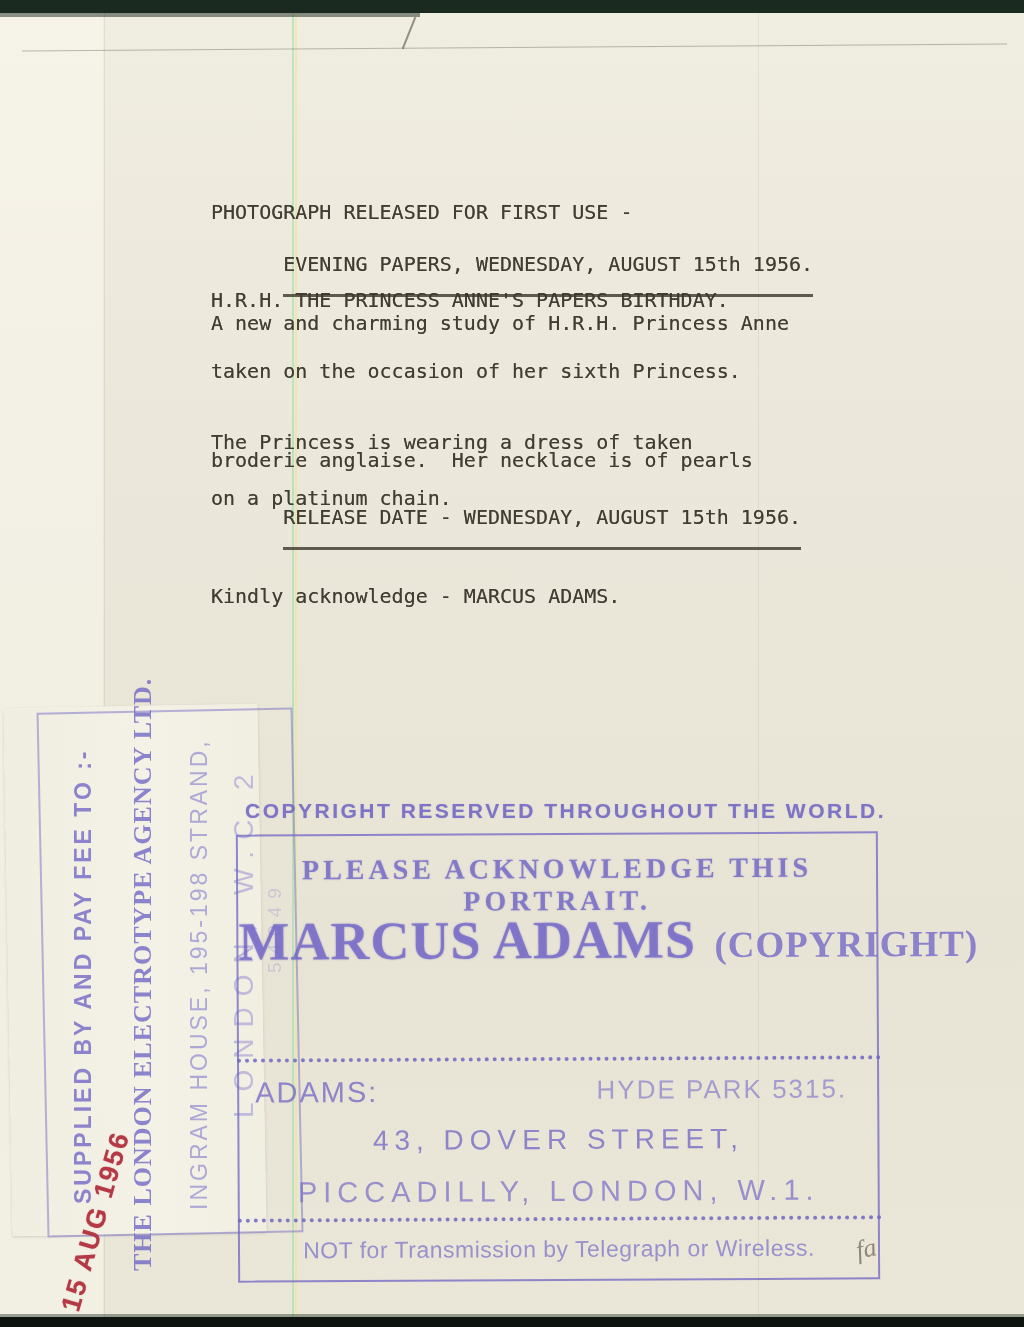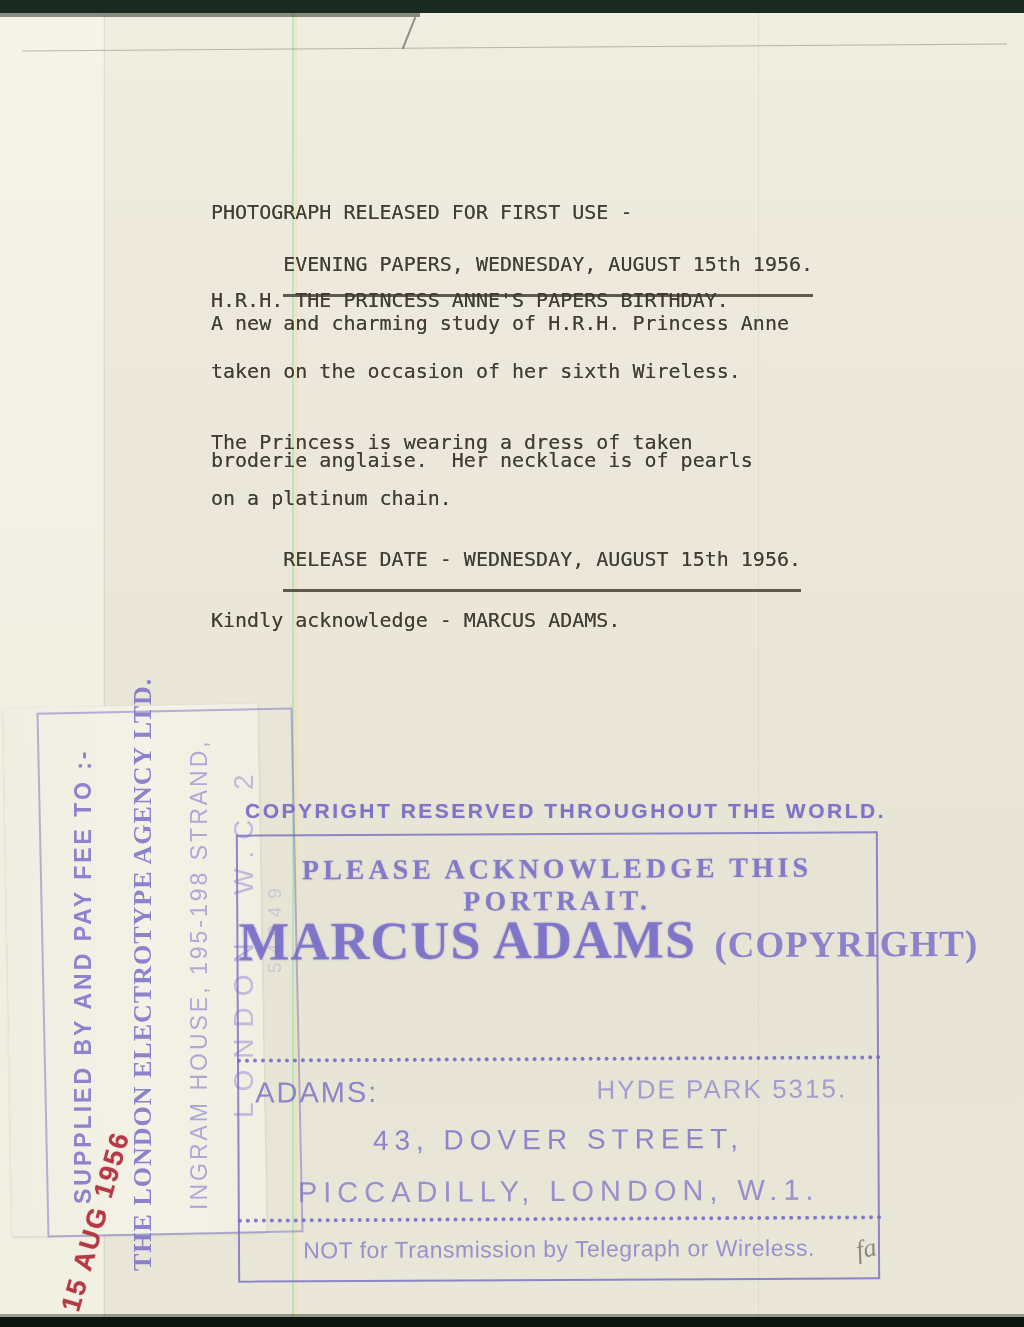--- a/index.html
+++ b/index.html
@@ -113,28 +113,28 @@
   <div class="crease-top"></div>
   <div class="scratch"></div>
 
   <div>
     <div class="typed-line" style="top:200px">PHOTOGRAPH RELEASED FOR FIRST USE -</div>
     <div class="typed-line" style="top:228px">
       <span class="underline">EVENING PAPERS, WEDNESDAY, AUGUST 15th 1956.</span>
     </div>
     <div class="typed-line" style="top:288px">H.R.H. THE PRINCESS ANNE'S PAPERS BIRTHDAY.</div>
     <div class="typed-line" style="top:311px">A new and charming study of H.R.H. Princess Anne</div>
-    <div class="typed-line" style="top:359px">taken on the occasion of her sixth Wireless.</div>
+    <div class="typed-line" style="top:359px">taken on the occasion of her sixth Princess.</div>
     <div class="typed-line" style="top:430px">The Princess is wearing a dress of taken</div>
     <div class="typed-line" style="top:448px">broderie anglaise.  Her necklace is of pearls</div>
     <div class="typed-line" style="top:486px">on a platinum chain.</div>
-    <div class="typed-line" style="top:523px">
+    <div class="typed-line" style="top:481px">
       <span class="underline">RELEASE DATE - WEDNESDAY, AUGUST 15th 1956.</span>
     </div>
-    <div class="typed-line" style="top:608px">Kindly acknowledge - MARCUS ADAMS.</div>
+    <div class="typed-line" style="top:584px">Kindly acknowledge - MARCUS ADAMS.</div>
   </div>
 
   <div class="press-label"></div>
 
   <div class="agency-box"></div>
   <div class="vert v-supplied">SUPPLIED BY AND PAY FEE TO :-</div>
   <div class="vert v-agency">THE LONDON ELECTROTYPE AGENCY LTD.</div>
   <div class="vert v-ingram">INGRAM HOUSE, 195-198 STRAND,</div>
   <div class="vert v-london">LONDON, W.C.2</div>
   <div class="vert v-negnum">54049</div>

